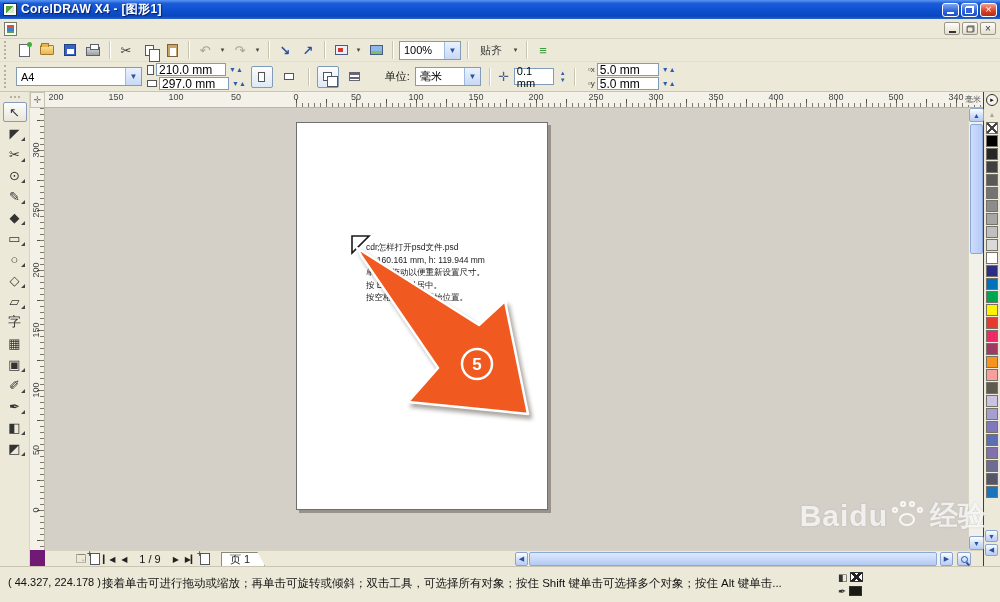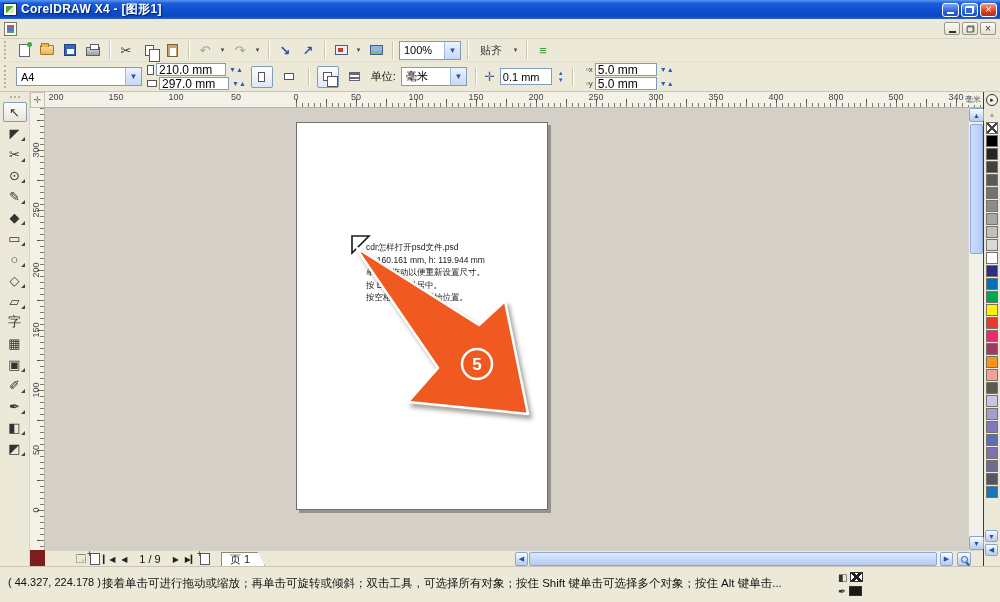--- a/index.html
+++ b/index.html
@@ -1,17 +1,17 @@
 <!DOCTYPE html>
 <html><head>
 <meta charset="utf-8">
 <style>
   * { margin:0; padding:0; box-sizing:border-box; }
   body { background:#555; font-family:"Liberation Sans","DejaVu Sans",sans-serif; }
-  #app { position:relative; width:1000px; height:602px; background:#7f1d1d; overflow:hidden;
+  #app { position:relative; width:1000px; height:602px; background:#701a75; overflow:hidden;
          font-family:"Liberation Sans","DejaVu Sans",sans-serif; }
 
   
   #titlebar { position:absolute; left:0; top:0; width:1000px; height:19px;
     background:linear-gradient(180deg,#5a96f2 0%,#1b5cd8 18%,#0d4fd0 55%,#0a47bc 85%,#2a62c8 100%);
     display:flex; align-items:center; padding:0 3px; }
   #app-icon { width:14px; height:13px; background:#fff; border:1px solid #2b2b2b; margin-right:4px; position:relative; }
   #app-icon::after { content:""; position:absolute; left:2px; top:2px; width:8px; height:7px;
     background:linear-gradient(135deg,#57a33c 0 50%,#d7e9c9 50% 100%); }
   #title-text { color:#fff; font-size:12px; font-weight:bold; text-shadow:1px 1px 1px rgba(0,0,30,.6); letter-spacing:.3px; }
@@ -323,28 +323,28 @@
     <span class="sqbtn">
         <span class="mini-page-h"></span>
       </span>
     <span class="sep"></span>
     <span class="sqbtn pressed">
         <span class="ic-pages"></span>
       </span>
     <span class="sqbtn">
         <span class="ic-bars"></span>
       </span>
-    <span class="lbl" style="margin-left:0">单位:</span>
+    <span class="lbl" style="margin-left:14px">单位:</span>
     <span class="combo" style="width:66px">
       <span>毫米</span>
       <span class="arw">▼</span>
     </span>
     <span class="sep"></span>
     <span class="nudge-ic">✛</span>
-    <span class="field" style="width:52px;height:17px;font-size:11px">
+    <span class="field" style="width:40px;height:17px;font-size:11px">
         <span>0.1 mm</span>
       </span>
     <span class="spins" style="flex-direction:column;font-size:6px">
         <span>▲</span>
         <span>▼</span>
       </span>
     <span class="sep"></span>
     <span class="pstack">
       <span class="prow">
         <span class="dup-ic">▫<span>x</span></span>
@@ -565,15 +565,26 @@
         <span class="mini-swatch none"></span>
       </div>
       <div class="row">
         <span>✒</span>
         <span class="mini-swatch black"></span>
       </div>
     </div>
   </div>
 
   <div id="watermark">
+    <div id="wm-row">
+      <span id="wm-brand">Baidu</span>
+      <span class="paw">
+          <i class="pad"></i>
+          <i class="t1"></i>
+          <i class="t2"></i>
+          <i class="t3"></i>
+          <i class="t4"></i>
+        </span>
+      <span id="wm-suffix">经验</span>
+    </div>
   </div>
 
 </div>
 
 </body></html>

